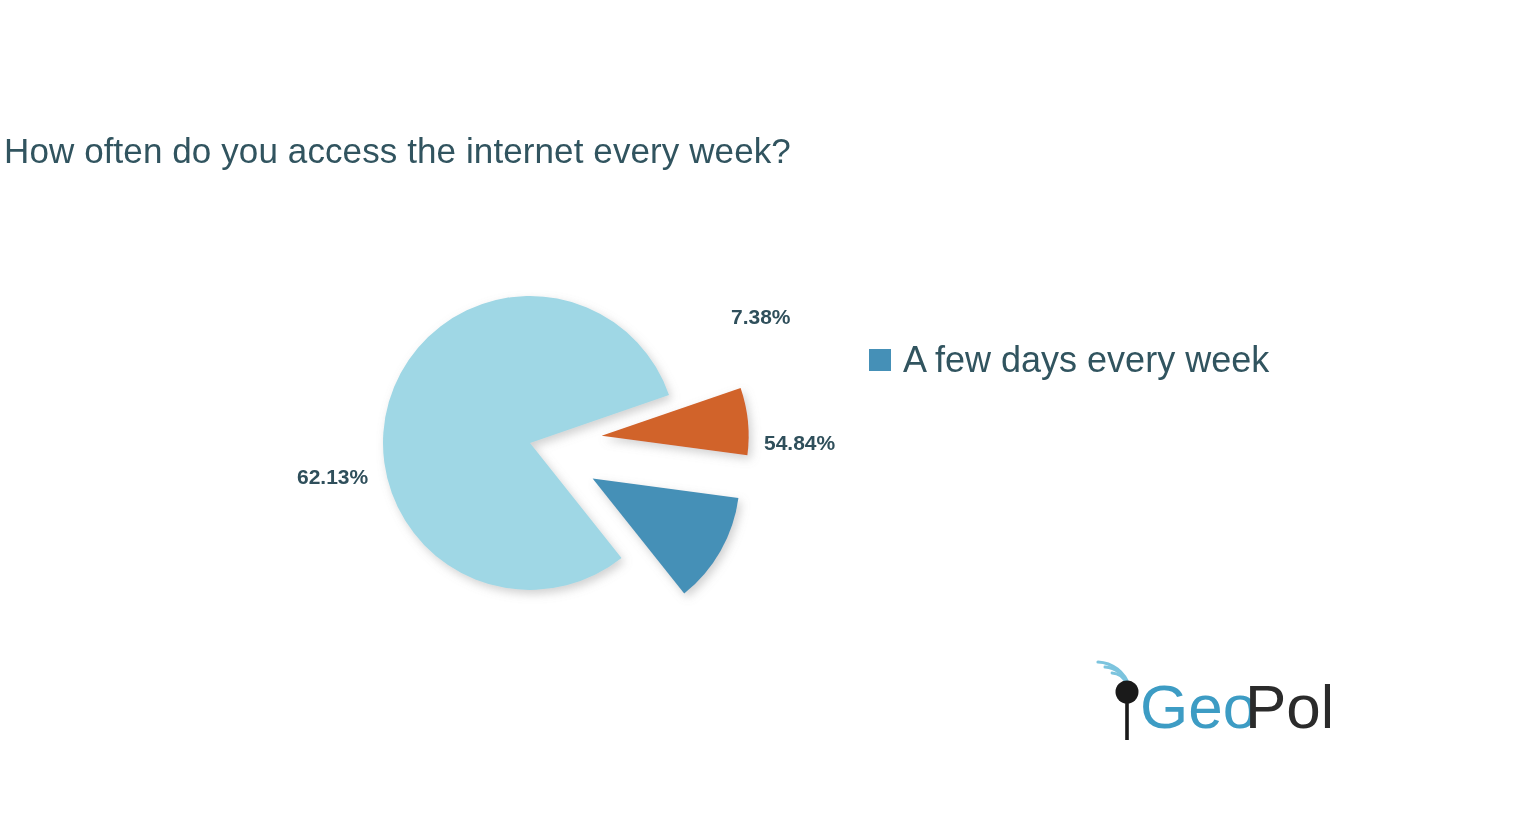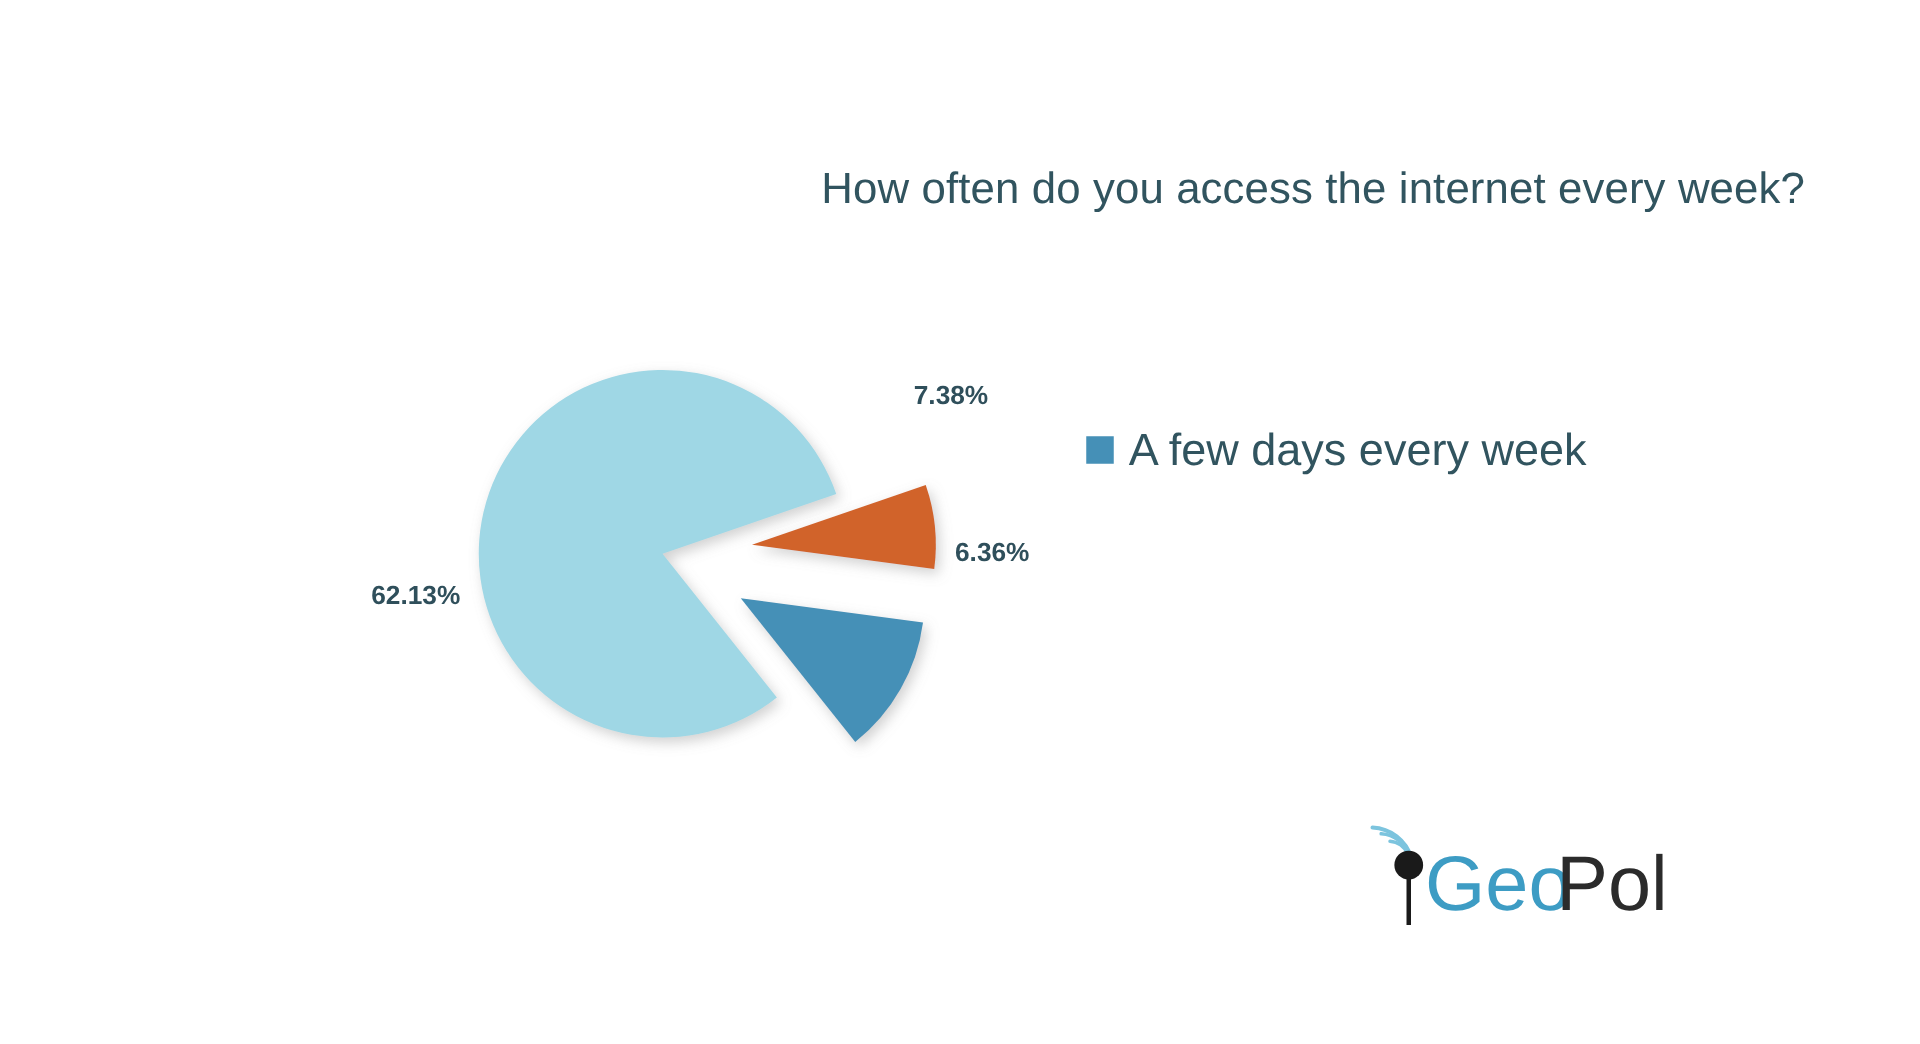--- a/index.html
+++ b/index.html
@@ -16,24 +16,24 @@
   }
   #stage {
     position: absolute;
     inset: 0;
     background: #ffffff;
   }
 
   
   #chart-title {
     position: absolute;
-    left: 16px;
+    left: 4px;
     top: 130px;
     width: 1428px;
-    text-align: right;
+    text-align: left;
     font-size: 35px;
     font-weight: 400;
     letter-spacing: 0.1px;
     color: #31545f;
     line-height: 1.2;
   }
 
   
   #pie-wrap {
     position: absolute;
@@ -113,21 +113,21 @@
       <path id="slice-less-one-day" filter="url(#sliceShadow)" fill="#d1642b" d="M 361.6 185.8 L 500.6 138.0 A 147 147 0 0 1 507.4 205.2 Z"></path>
 
       <path id="slice-a-few-days" filter="url(#sliceShadow)" fill="#4590b7" d="M 352.6 228.5 L 498.4 247.9 A 147 147 0 0 1 444.2 343.5 Z"></path>
     </svg>
   </div>
 
   <div class="pie-label" id="label-every-day">62.13%</div>
 
   <div class="pie-label" id="label-less-one">7.38%</div>
 
-  <div class="pie-label" id="label-few-days">6.36%</div>
+  <div class="pie-label" id="label-few-days">54.84%</div>
 
   <div id="legend">
 
     <div class="legend-item">
       <span class="legend-swatch" style="background:#4590b7"></span>
       <span class="legend-label">A few days every week</span>
     </div>
 
 
 

